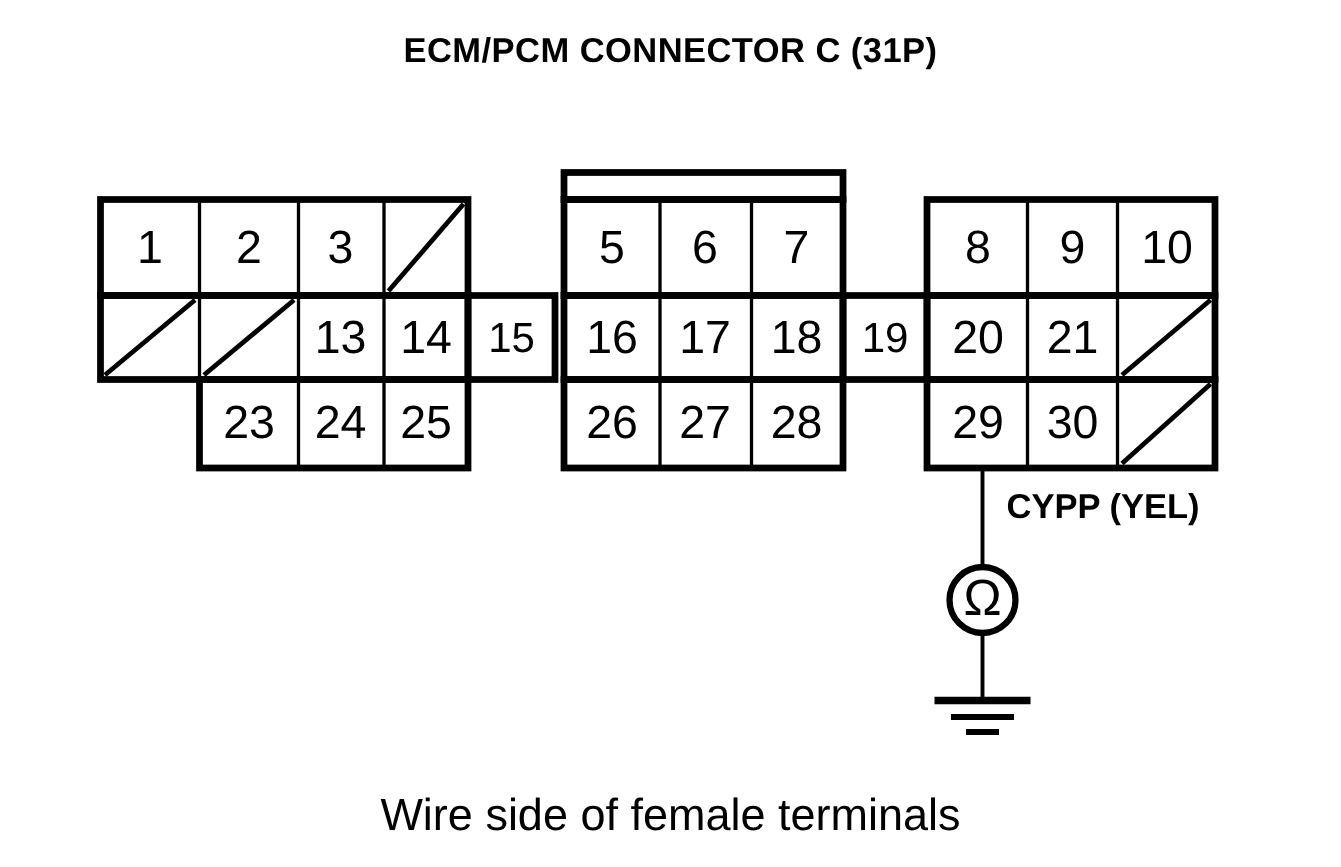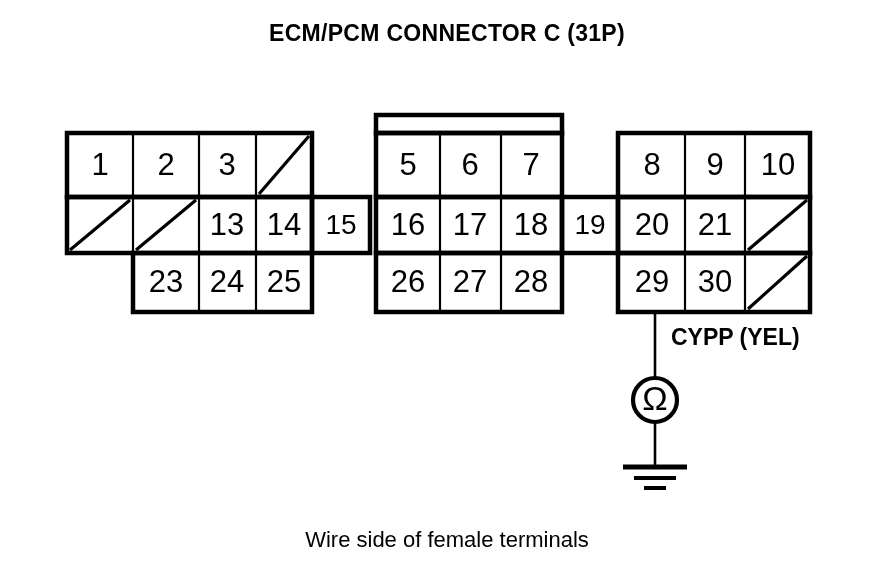--- a/index.html
+++ b/index.html
@@ -29,21 +29,21 @@
     letter-spacing: 0.3px;
   }
 
   
   .caption {
     position: absolute;
     top: 527px;
     left: 0;
     width: 894px;
     text-align: center;
-    font-size: 22px;
+    font-size: 30px;
     font-weight: normal;
   }
 
   
   .diagram {
     position: absolute;
     left: 0;
     top: 0;
     width: 894px;
     height: 578px;

